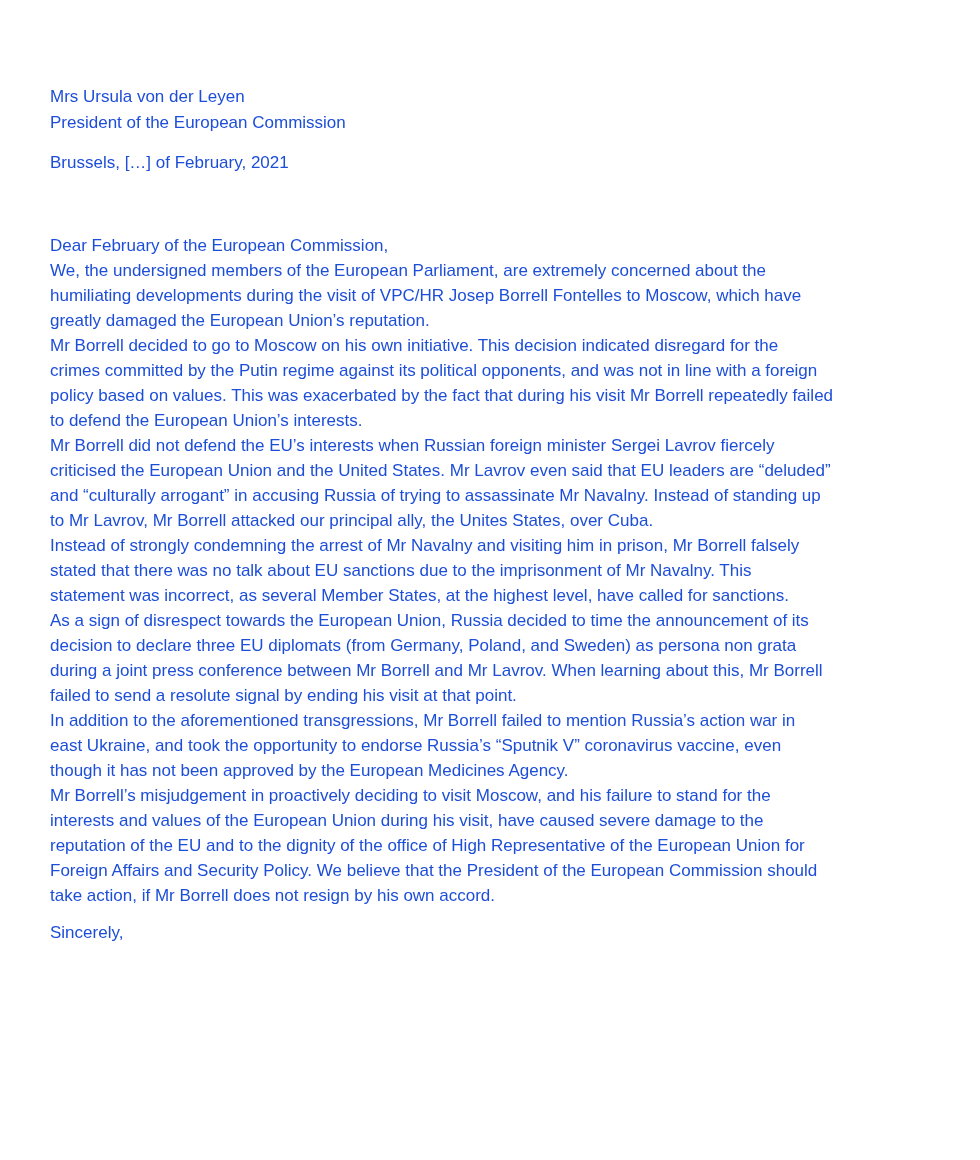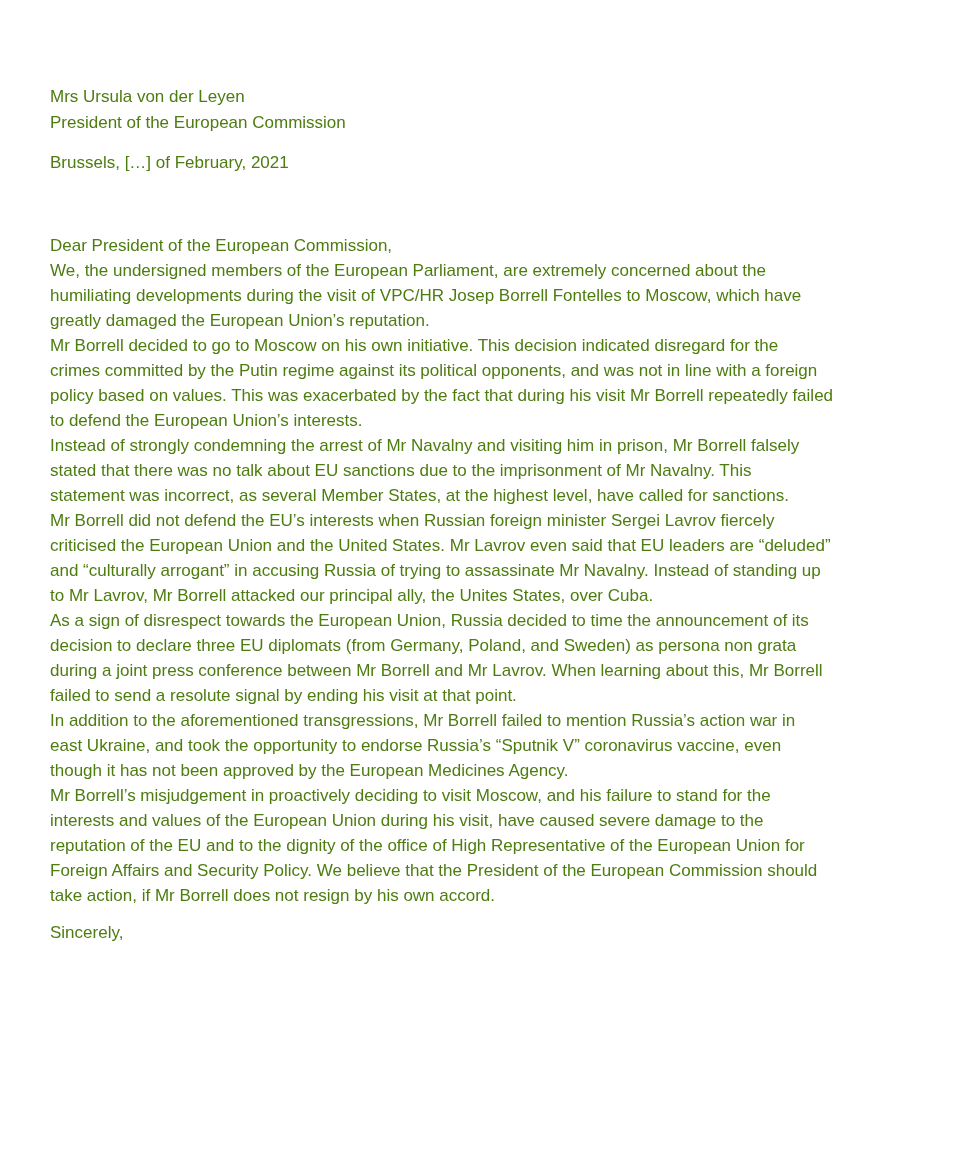--- a/index.html
+++ b/index.html
@@ -9,21 +9,21 @@
   }
   .page {
     position: relative;
     width: 980px;
     height: 1160px;
     box-sizing: border-box;
     background: #ffffff;
     padding: 84px 58px 0 50px;
     font-family: "Liberation Sans", sans-serif;
     font-size: 17px;
-    color: #4d7c0f;
+    color: #1d4ed8;
     overflow: hidden;
   }
   .recipient-line {
     line-height: 26px;
     white-space: pre;
   }
   .dateline {
     margin-top: 14px;
     line-height: 26px;
     text-align: left;
@@ -50,39 +50,39 @@
 <body>
 
 <div class="page">
   <div>
     <div class="recipient-line">Mrs Ursula von der Leyen</div>
     <div class="recipient-line">President of the European Commission</div>
   </div>
 
   <div class="dateline">Brussels, […] of February, 2021</div>
 
-  <div class="salutation">Dear President of the European Commission,</div>
+  <div class="salutation">Dear February of the European Commission,</div>
 
   <div class="para">We, the undersigned members of the European Parliament, are extremely concerned about the
 humiliating developments during the visit of VPC/HR Josep Borrell Fontelles to Moscow, which have
 greatly damaged the European Union’s reputation.</div>
 
   <div class="para">Mr Borrell decided to go to Moscow on his own initiative. This decision indicated disregard for the
 crimes committed by the Putin regime against its political opponents, and was not in line with a foreign
 policy based on values. This was exacerbated by the fact that during his visit Mr Borrell repeatedly failed
 to defend the European Union’s interests.</div>
 
-  <div class="para">Instead of strongly condemning the arrest of Mr Navalny and visiting him in prison, Mr Borrell falsely
-stated that there was no talk about EU sanctions due to the imprisonment of Mr Navalny. This
-statement was incorrect, as several Member States, at the highest level, have called for sanctions.</div>
-
   <div class="para">Mr Borrell did not defend the EU’s interests when Russian foreign minister Sergei Lavrov fiercely
 criticised the European Union and the United States. Mr Lavrov even said that EU leaders are “deluded”
 and “culturally arrogant” in accusing Russia of trying to assassinate Mr Navalny. Instead of standing up
 to Mr Lavrov, Mr Borrell attacked our principal ally, the Unites States, over Cuba.</div>
+
+  <div class="para">Instead of strongly condemning the arrest of Mr Navalny and visiting him in prison, Mr Borrell falsely
+stated that there was no talk about EU sanctions due to the imprisonment of Mr Navalny. This
+statement was incorrect, as several Member States, at the highest level, have called for sanctions.</div>
 
   <div class="para">As a sign of disrespect towards the European Union, Russia decided to time the announcement of its
 decision to declare three EU diplomats (from Germany, Poland, and Sweden) as persona non grata
 during a joint press conference between Mr Borrell and Mr Lavrov. When learning about this, Mr Borrell
 failed to send a resolute signal by ending his visit at that point.</div>
 
   <div class="para">In addition to the aforementioned transgressions, Mr Borrell failed to mention Russia’s action war in
 east Ukraine, and took the opportunity to endorse Russia’s “Sputnik V” coronavirus vaccine, even
 though it has not been approved by the European Medicines Agency.</div>
 

